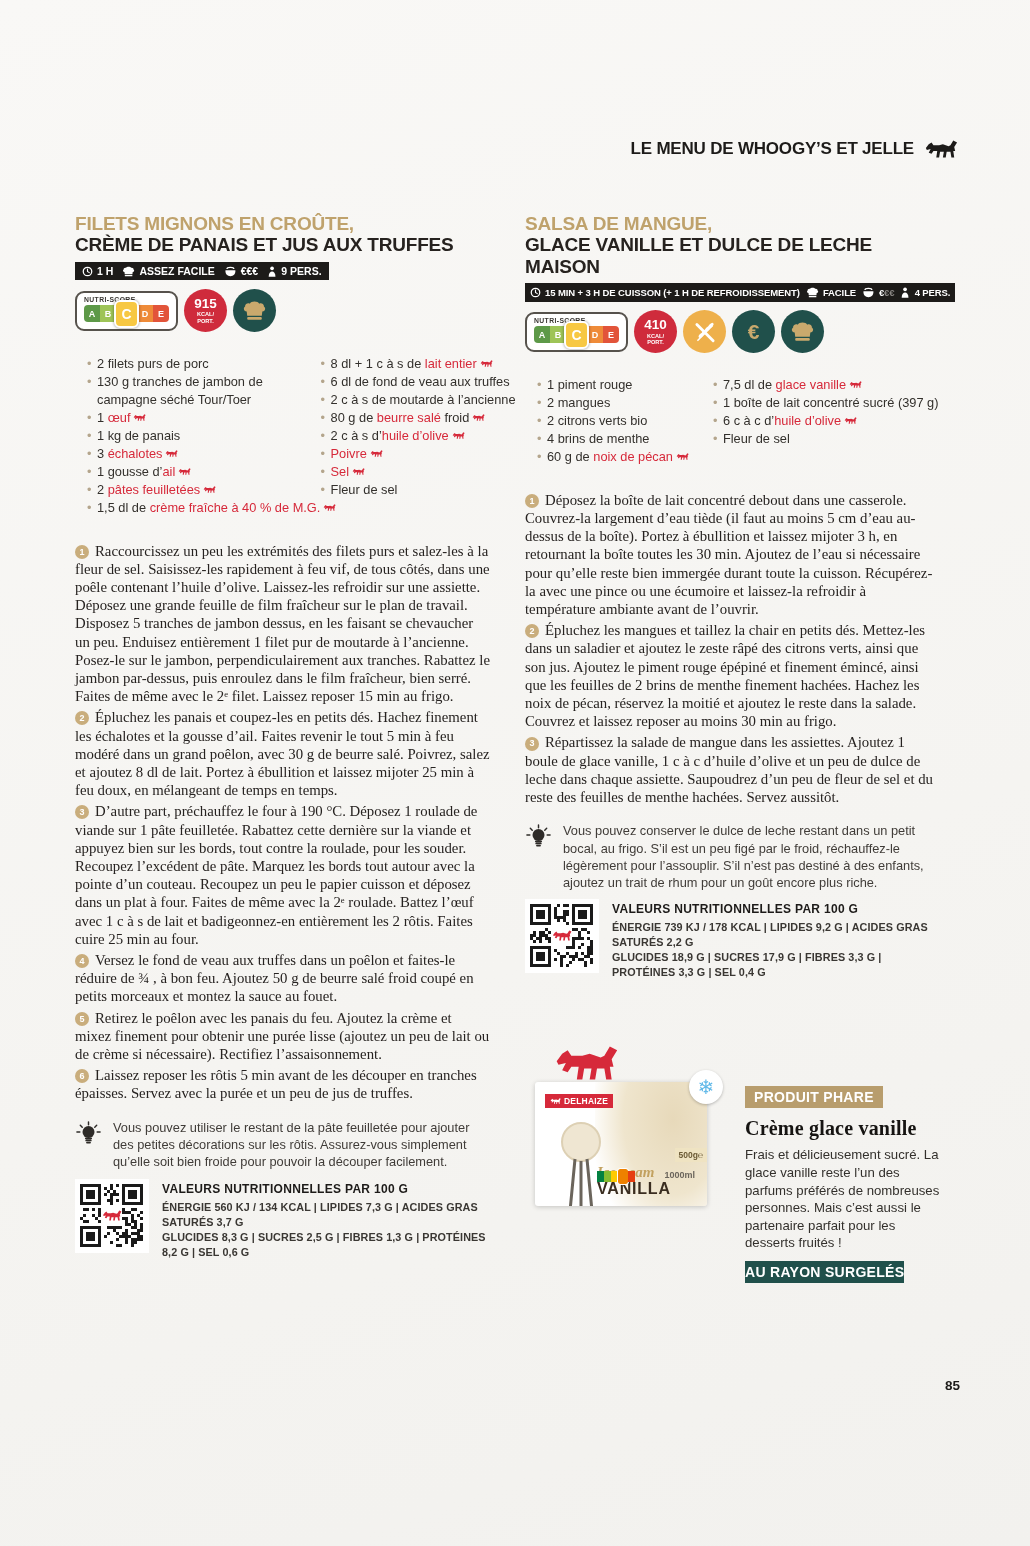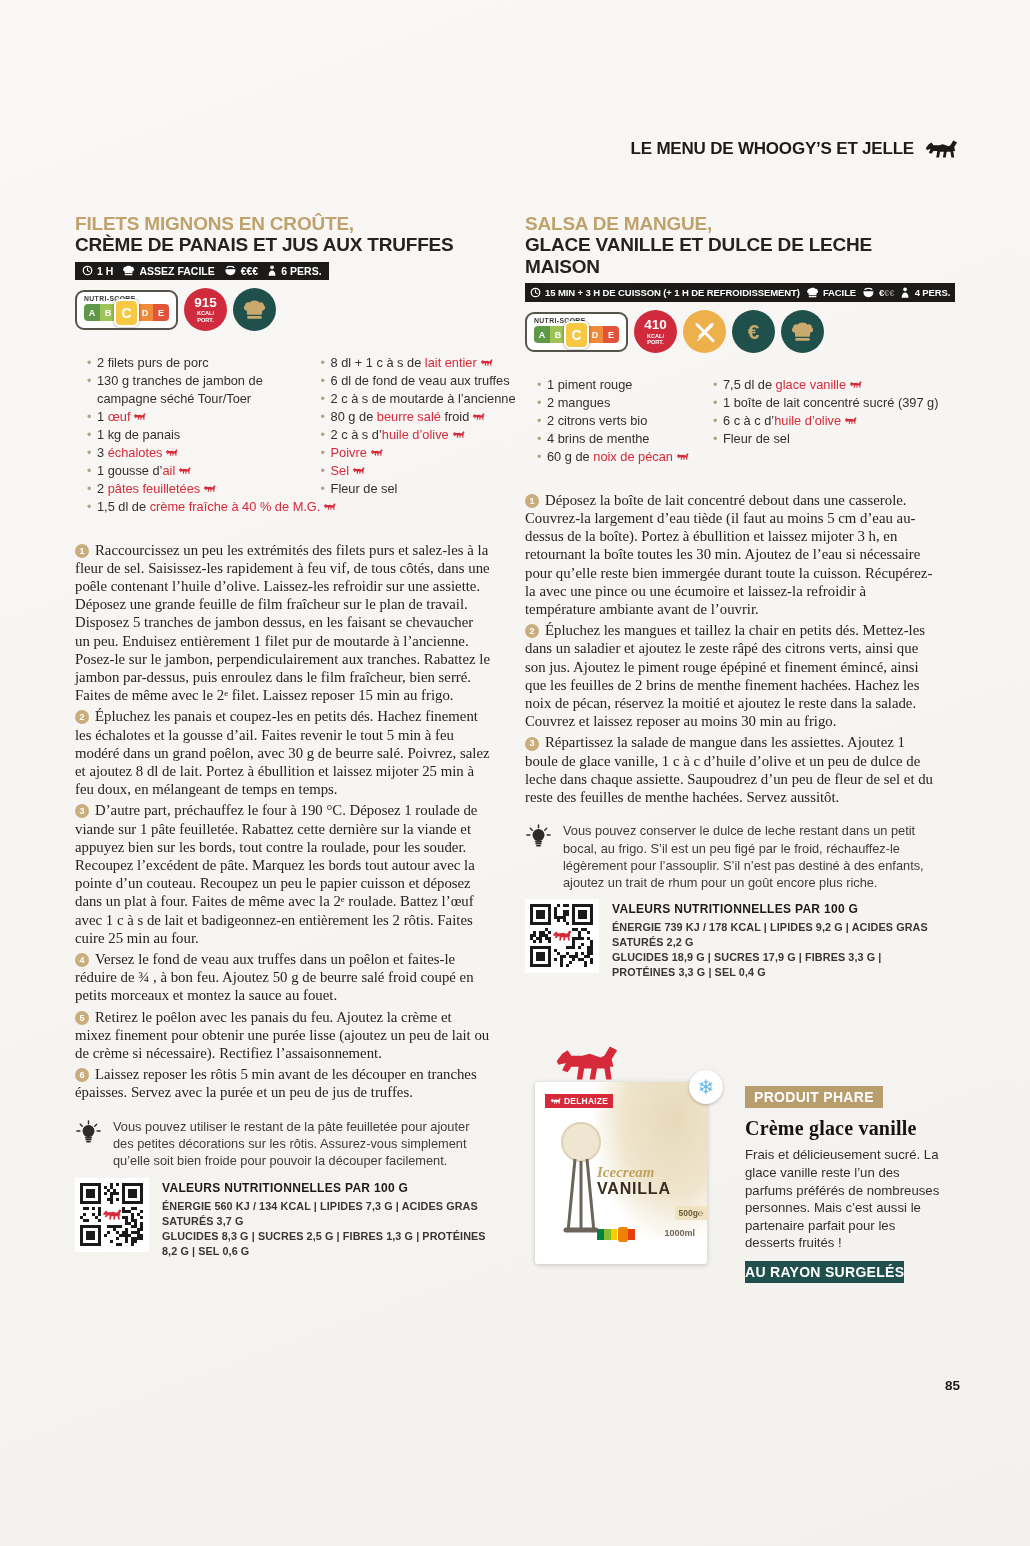--- a/index.html
+++ b/index.html
@@ -17,21 +17,21 @@
   .col{position:absolute;top:213px;width:415px;}
   .col.left{left:75px;} .col.right{left:525px;}
 
   .title-accent{margin:0;color:#bfa26c;font-size:19px;font-weight:bold;line-height:1.12;letter-spacing:-0.2px;}
   .title-main{margin:0;color:#26221f;font-size:19px;font-weight:bold;line-height:1.12;letter-spacing:-0.2px;}
 
   
   .meta{display:inline-flex;align-items:center;gap:9px;background:#1d1b19;color:#fff;
         padding:3px 7px;margin-top:6px;font-size:10.5px;font-weight:bold;letter-spacing:0;white-space:nowrap;}
   .col.right .meta{font-size:9.5px;gap:6px;padding:4px 5px;letter-spacing:-0.1px;}
-  .meta-item{display:flex;align-items:flex-start;}
+  .meta-item{display:flex;align-items:flex-end;}
   .mi{margin-right:4px;display:flex;align-items:center;}
   .mi svg{display:block;height:11px;width:auto;}
   .meta-dim{color:#8a8784;}
 
   
   .badges{display:flex;align-items:center;gap:6px;margin-top:7px;height:46px;}
   .nutriscore{background:#fff;border:2px solid #56524c;border-radius:9px;padding:3px 7px 5px;}
   .ns-title{font-size:6.8px;font-weight:bold;letter-spacing:.4px;color:#3a3733;margin-bottom:1px;}
   .ns-letters{display:flex;align-items:center;}
   .ns-cell{width:16px;height:17px;display:flex;align-items:center;justify-content:center;
@@ -78,21 +78,21 @@
   .nutrition{display:flex;gap:13px;margin-top:8px;align-items:flex-start;}
   .qr{position:relative;width:74px;height:74px;flex:0 0 74px;background:#fff;}
   .qr-lion{position:absolute;left:27px;top:30px;width:20px;height:13px;color:#d6293a;}
   .nut-title{font-size:12px;font-weight:bold;letter-spacing:.3px;color:#1d1b19;margin:3px 0 4px;}
   .nut-line{font-size:10.8px;font-weight:bold;color:#3a3733;line-height:15px;letter-spacing:.1px;}
 
   
   .product{position:relative;margin-top:56px;display:flex;gap:20px;padding-left:10px;}
   .pack-wrap{position:relative;width:190px;flex:0 0 190px;padding-top:46px;}
   .pack-lion{position:absolute;top:4px;left:18px;width:66px;height:46px;color:#d6293a;z-index:2;}
-  .pack{position:relative;width:172px;height:182px;background:#fff;border-radius:3px;
+  .pack{position:relative;width:172px;height:124px;background:#fff;border-radius:3px;
         box-shadow:0 1px 5px rgba(0,0,0,.2);overflow:hidden;}
   .pack-blob{position:absolute;right:-18px;top:-14px;width:130px;height:170px;
     background:radial-gradient(ellipse at 60% 30%,#e7d9ba 0%,#efe5cd 45%,rgba(243,238,226,0) 75%);}
   .pack-brand{position:absolute;top:12px;left:10px;background:#d6293a;color:#fff;display:flex;
               align-items:center;gap:3px;font-size:8.5px;font-weight:bold;padding:2px 5px;letter-spacing:.2px;z-index:2;}
   .brand-lion{width:11px;height:8px;color:#fff;}
   .scoop{position:absolute;left:12px;top:34px;z-index:1;}
   .pack-script{position:absolute;top:82px;left:62px;font-family:"Liberation Serif","DejaVu Serif",serif;
                font-style:italic;font-weight:bold;color:#c2a15f;font-size:15px;z-index:2;}
   .pack-name{position:absolute;top:98px;left:62px;font-weight:bold;font-size:16px;letter-spacing:.8px;
@@ -162,21 +162,21 @@
           </span>
           <span>€€€</span>
         </span>
         <span class="meta-item">
           <span class="mi">
             <svg viewBox="0 0 12 13">
               <circle cx="6" cy="2.8" r="2.2" fill="#fff"></circle>
               <path fill="#fff" d="M2 12.6C2 8.6 4 6.6 6 6.6s4 2 4 6z"></path>
             </svg>
           </span>
-          <span>6 PERS.</span>
+          <span>9 PERS.</span>
         </span>
       </div>
     <div class="badges">
         <div class="nutriscore">
           <div class="ns-title">NUTRI-SCORE</div>
           <div class="ns-letters">
             <span class="ns-cell" style="background: rgb(93, 153, 72);">A</span>
             <span class="ns-cell" style="background: rgb(158, 196, 87);">B</span>
             <span class="ns-cell active" style="background: rgb(247, 200, 67);">C</span>
             <span class="ns-cell" style="background: rgb(239, 139, 57);">D</span>

